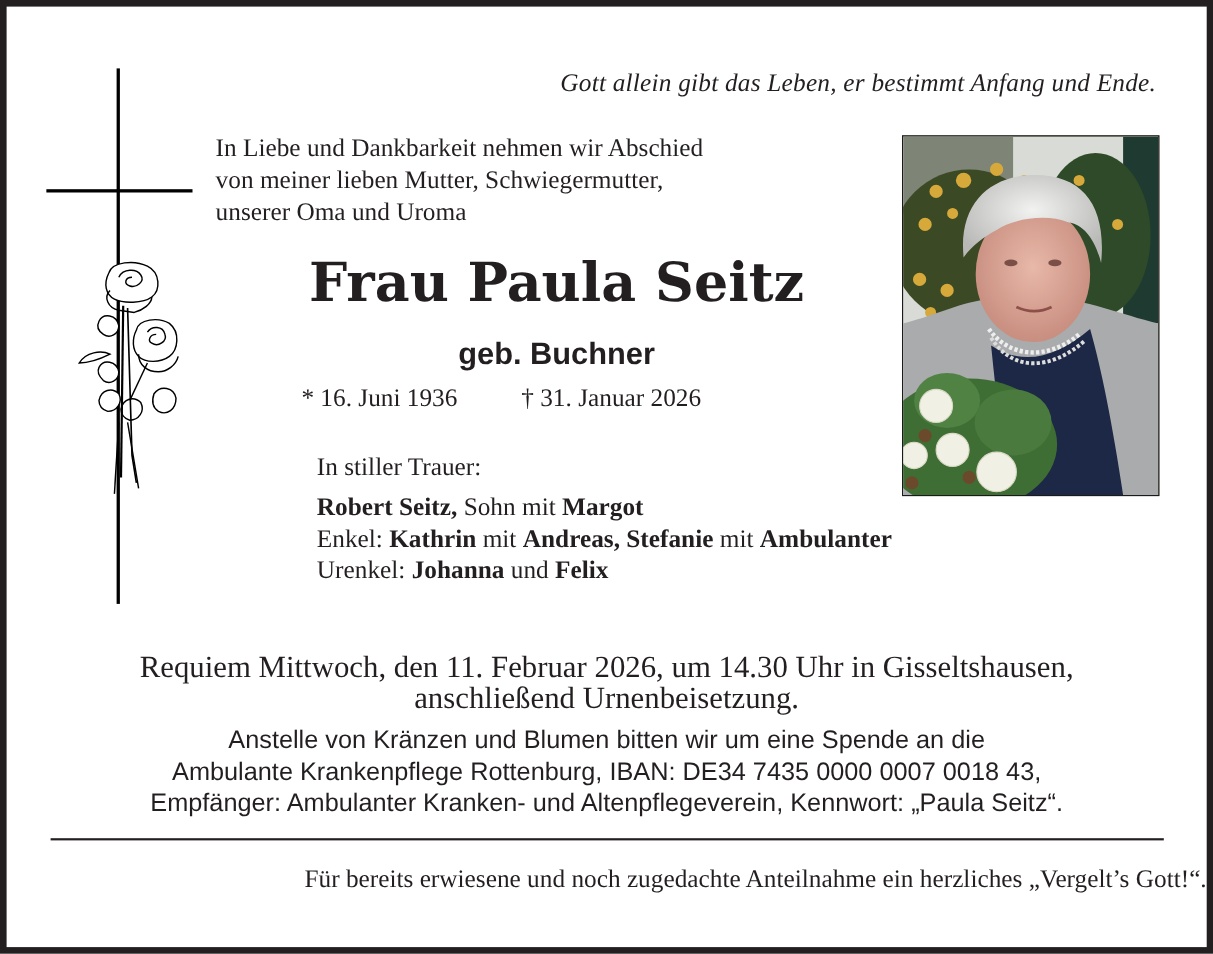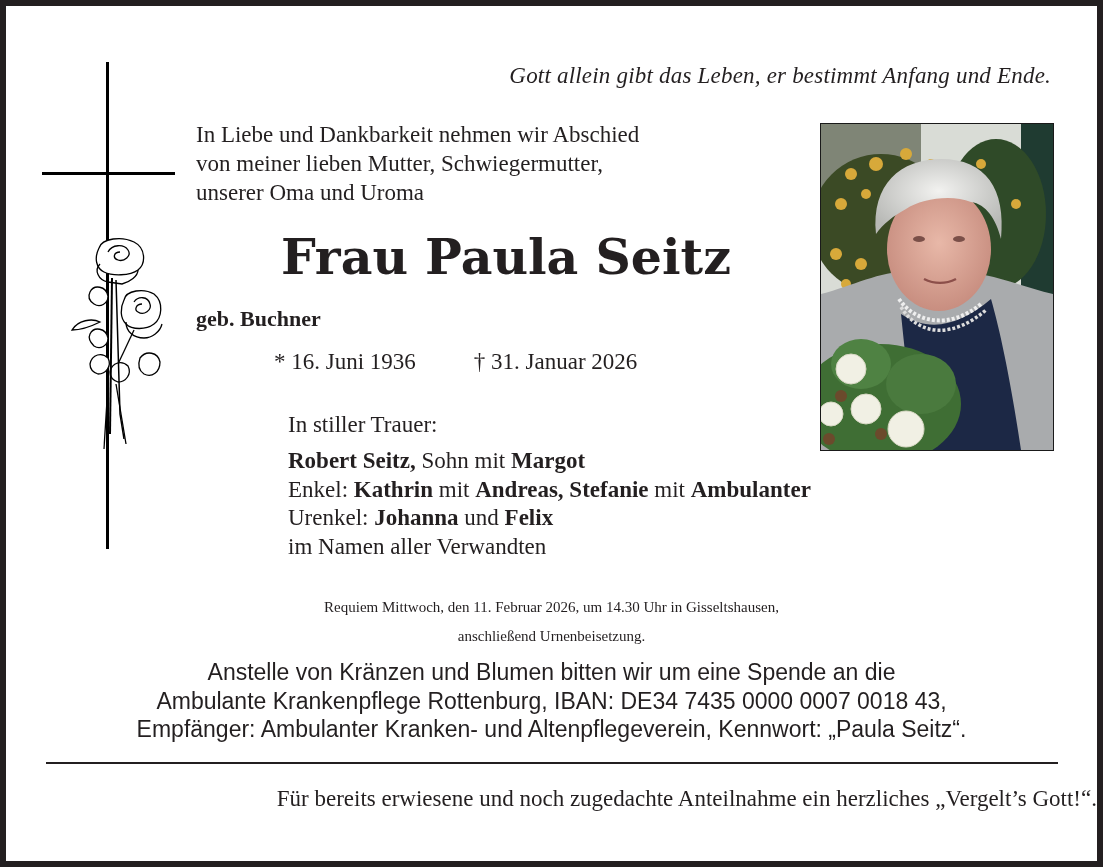--- a/index.html
+++ b/index.html
@@ -23,41 +23,41 @@
     font-family:"Liberation Serif", serif;
     font-size:23px; line-height:29px;
   }
   .name {
     position:absolute; left:190px; width:620px; top:222px;
     text-align:center; font-family:"DejaVu Serif", serif; font-weight:bold;
     font-size:49px; letter-spacing:0px; white-space:nowrap;
   }
   .maiden {
     position:absolute; left:190px; width:620px; top:300px;
-    text-align:left; font-family:Liberation Serif, serif; font-weight:bold;
-    font-size:22px;
+    text-align:center; font-family:Liberation Sans, sans-serif; font-weight:bold;
+    font-size:28px;
   }
   .dates {
     position:absolute; left:268px; top:343px;
     font-family:"Liberation Serif", serif; font-size:23px; white-space:nowrap;
   }
   .dates span.gap { display:inline-block; width:58px; }
   .mourn-label {
     position:absolute; left:282px; top:406px;
     font-family:"Liberation Serif", serif; font-size:23px;
   }
   .mourners {
     position:absolute; left:282px; top:441px;
     font-family:"Liberation Serif", serif; font-size:23px; line-height:28.5px;
     white-space:nowrap;
   }
   .mourners b { font-weight:bold; }
   .requiem {
     position:absolute; left:0; width:1091px; top:587px; text-align:center;
-    font-family:"Liberation Serif", serif; font-size:15px; line-height:28.5px;
+    font-family:"Liberation Serif", serif; font-size:28px; line-height:28.5px;
   }
   .donation {
     position:absolute; left:0; width:1091px; top:652px; text-align:center;
     font-family:Liberation Sans, sans-serif; font-size:23px; line-height:28.5px;
   }
   .rule {
     position:absolute; left:40px; width:1012px; top:756px; height:1.5px; background:#231f20;
   }
   .thanks {
     position:absolute; left:0; width:1091px; top:780px; text-align:right;
@@ -117,21 +117,20 @@
   <div class="dates">
     <span>* 16. Juni 1936</span><span class="gap"></span><span>† 31. Januar 2026</span>
   </div>
 
   <div class="mourn-label">In stiller Trauer:</div>
 
   <div class="mourners" id="mourners">
       <div><b>Robert Seitz,</b><span> Sohn mit </span><b>Margot</b></div>
       <div><span>Enkel: </span><b>Kathrin</b><span> mit </span><b>Andreas, Stefanie</b><span> mit </span><b>Ambulanter</b></div>
       <div><span>Urenkel: </span><b>Johanna</b><span> und </span><b>Felix</b></div>
-      <div><span>im Namen aller Verwandten</span></div>
     </div>
 
   <div class="photo" title="Portrait of an elderly woman with white hair, pearl necklace, grey cardigan, holding white roses">
     <svg width="232" height="326" viewBox="0 0 232 326">
       <defs>
         <radialGradient id="hair" cx="50%" cy="40%" r="60%">
             <stop offset="0%" stop-color="#f2f2f0"></stop>
             <stop offset="100%" stop-color="#b8b9b6"></stop>
           </radialGradient>
         <radialGradient id="skin" cx="50%" cy="45%" r="55%">

